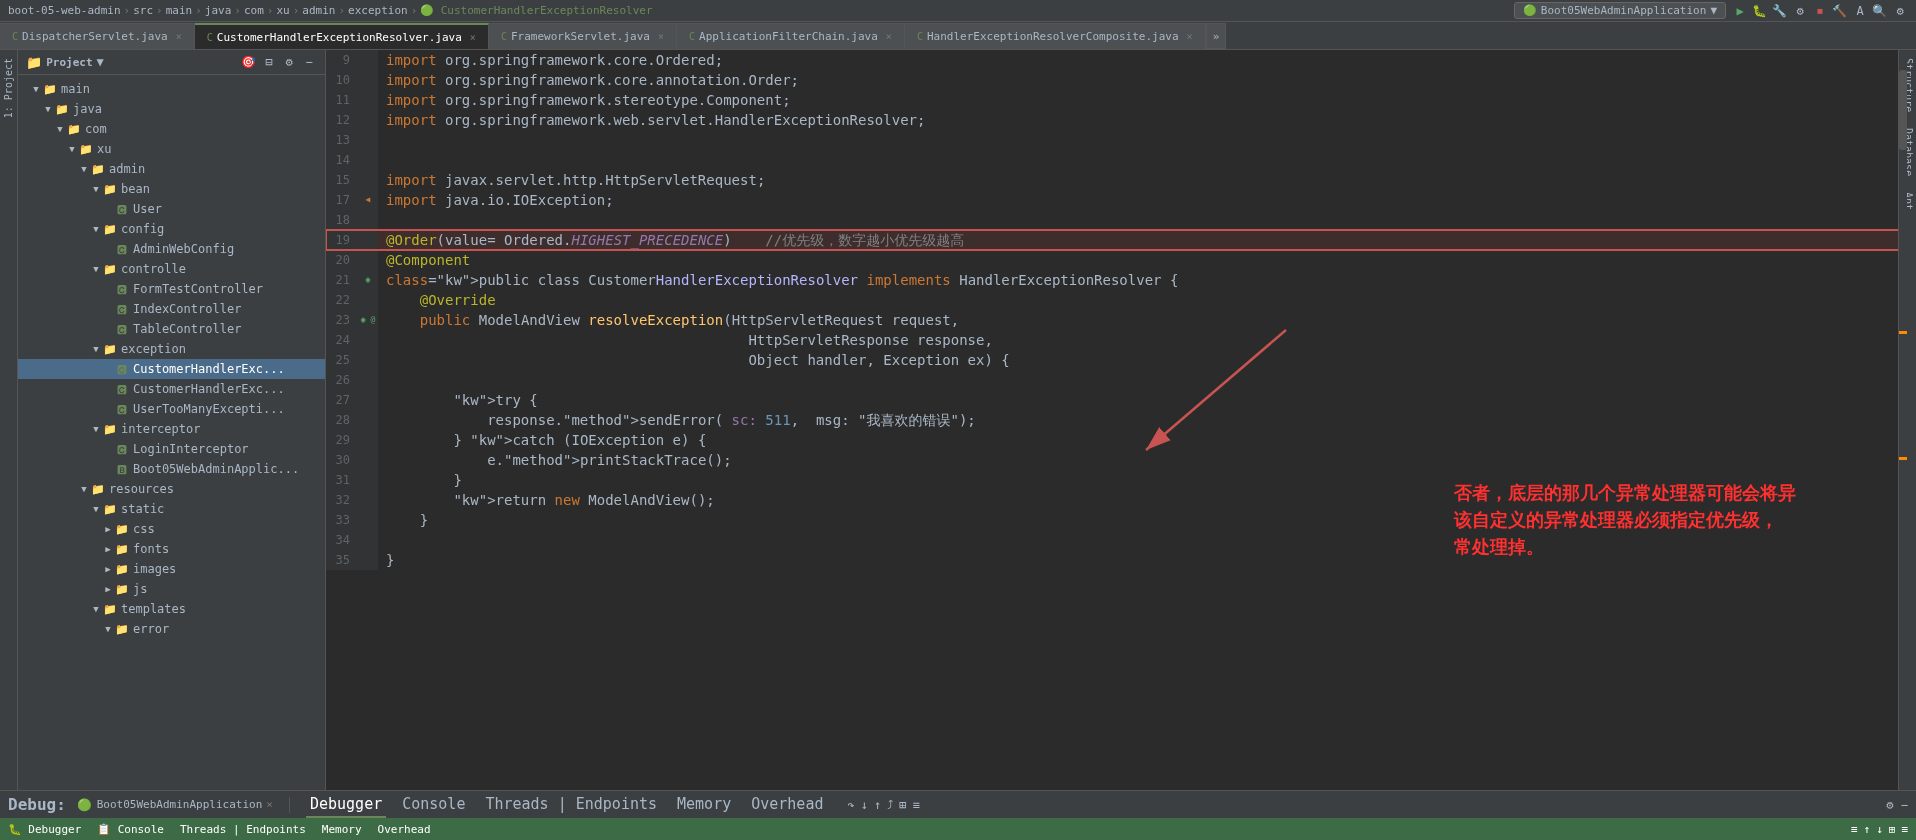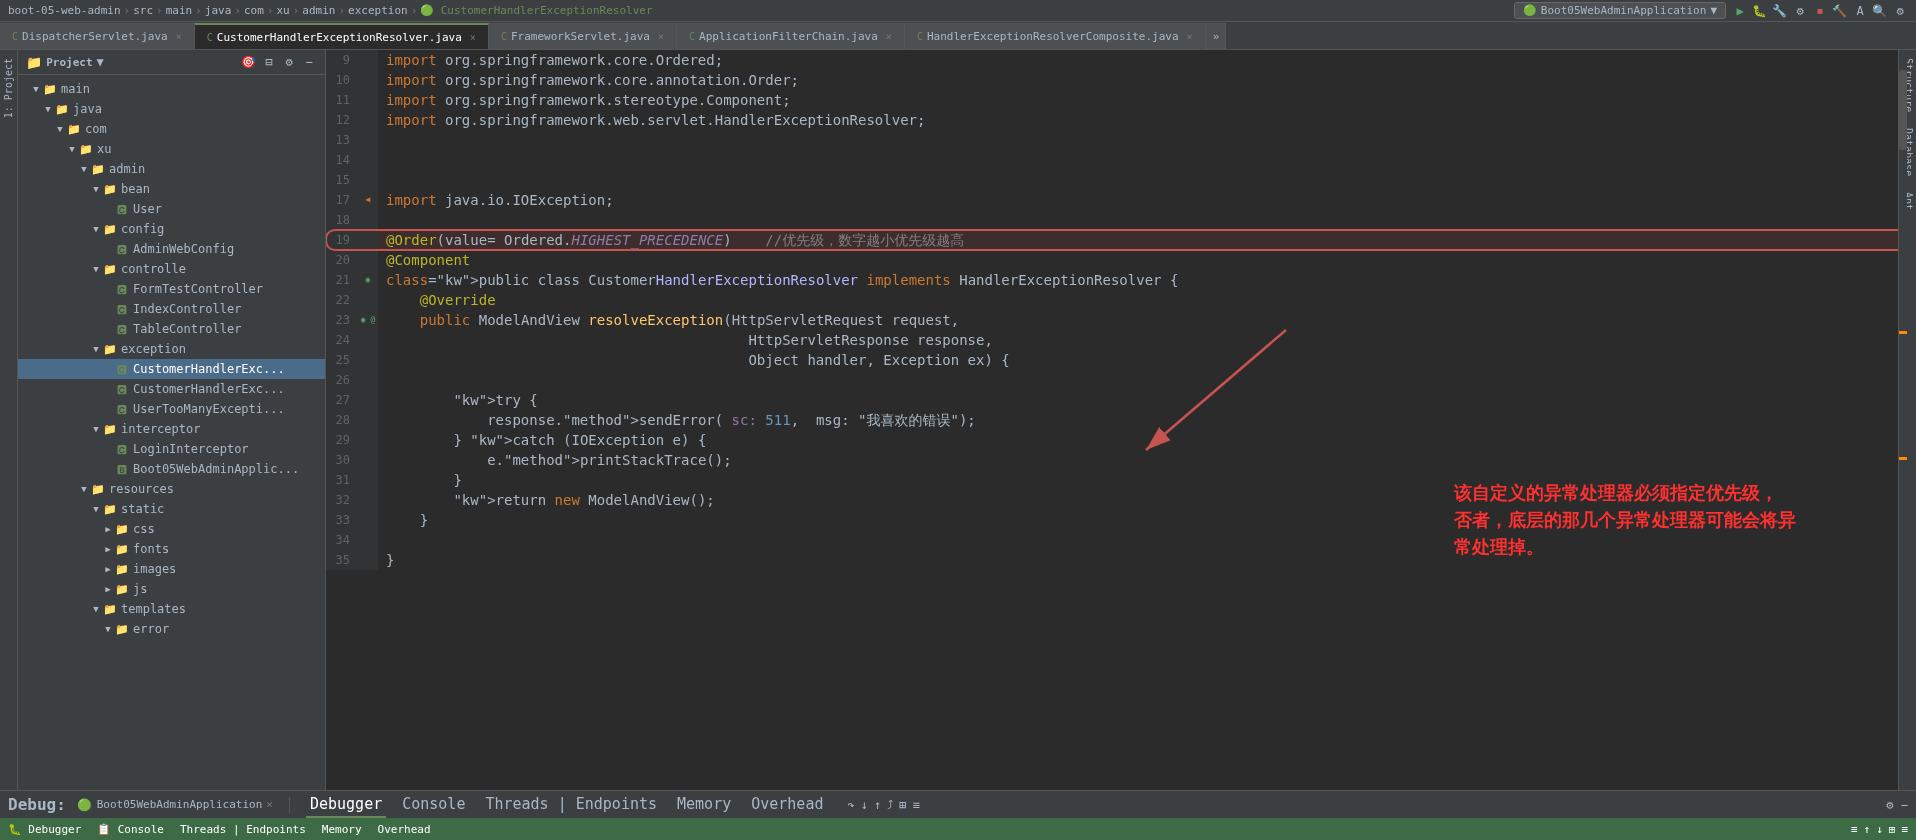--- a/index.html
+++ b/index.html
@@ -661,32 +661,33 @@
             <div class="line-gutter"></div>
           </div>
           <div class="line">
             <div class="line-num">14</div>
             <div class="line-gutter"></div>
             <div class="line-code"></div>
           </div>
           <div class="line">
             <div class="line-num">15</div>
             <div class="line-gutter"></div>
+            <div class="line-code"><span class="kw">import</span> javax.servlet.http.HttpServletRequest<span style="color:#a9b7c6">;</span></div>
           </div>
           <div class="line">
             <div class="line-num">17</div>
             <div class="line-gutter" style="color: rgb(204, 120, 50); font-size: 8px;">◀</div>
             <div class="line-code"><span class="kw">import</span> java.io.IOException<span style="color:#a9b7c6">;</span></div>
           </div>
           <div class="line">
             <div class="line-num">18</div>
             <div class="line-gutter"></div>
             <div class="line-code"></div>
           </div>
-          <div class="line" style="background: rgb(61, 45, 45); outline: rgb(199, 84, 80) solid 2px; outline-offset: -1px; border-radius: 9px;">
+          <div class="line" style="background: rgb(61, 45, 45); outline: rgb(199, 84, 80) solid 2px; outline-offset: -1px;">
             <div class="line-num">19</div>
             <div class="line-gutter"></div>
             <div class="line-code"><span class="ann">@Order</span>(<span style="color:#a9b7c6">value=</span> <span style="color:#a9b7c6">Ordered</span>.<span class="static-field">HIGHEST_PRECEDENCE</span>)    <span class="cmt">//优先级，数字越小优先级越高</span></div>
           </div>
           <div class="line">
             <div class="line-num">20</div>
             <div class="line-gutter"></div>
             <div class="line-code"><span class="ann">@Component</span></div>
           </div>
           <div class="line">
@@ -761,22 +762,22 @@
           </div>
           <div class="line">
             <div class="line-num">35</div>
             <div class="line-gutter"></div>
             <div class="line-code">}</div>
           </div>
         </div>
     </div>
 
     <div class="annotation-text-box" style="top: 430px; right: 120px; max-width: 420px;">
+      <div>否者，底层的那几个异常处理器可能会将异</div>
       <div>该自定义的异常处理器必须指定优先级，</div>
-      <div>否者，底层的那几个异常处理器可能会将异</div>
       <div>常处理掉。</div>
     </div>
 
     <svg class="annotation-arrow" style="position:absolute; top:260px; left:660px; width:400px; height:200px; pointer-events:none;">
       <defs>
         <marker id="arrowhead" markerWidth="10" markerHeight="7" refX="10" refY="3.5" orient="auto">
           <polygon points="0 0, 10 3.5, 0 7" fill="#c75450"></polygon>
         </marker>
       </defs>
       <line x1="300" y1="20" x2="160" y2="140" stroke="#c75450" stroke-width="2.5" marker-end="url(#arrowhead)"></line>

